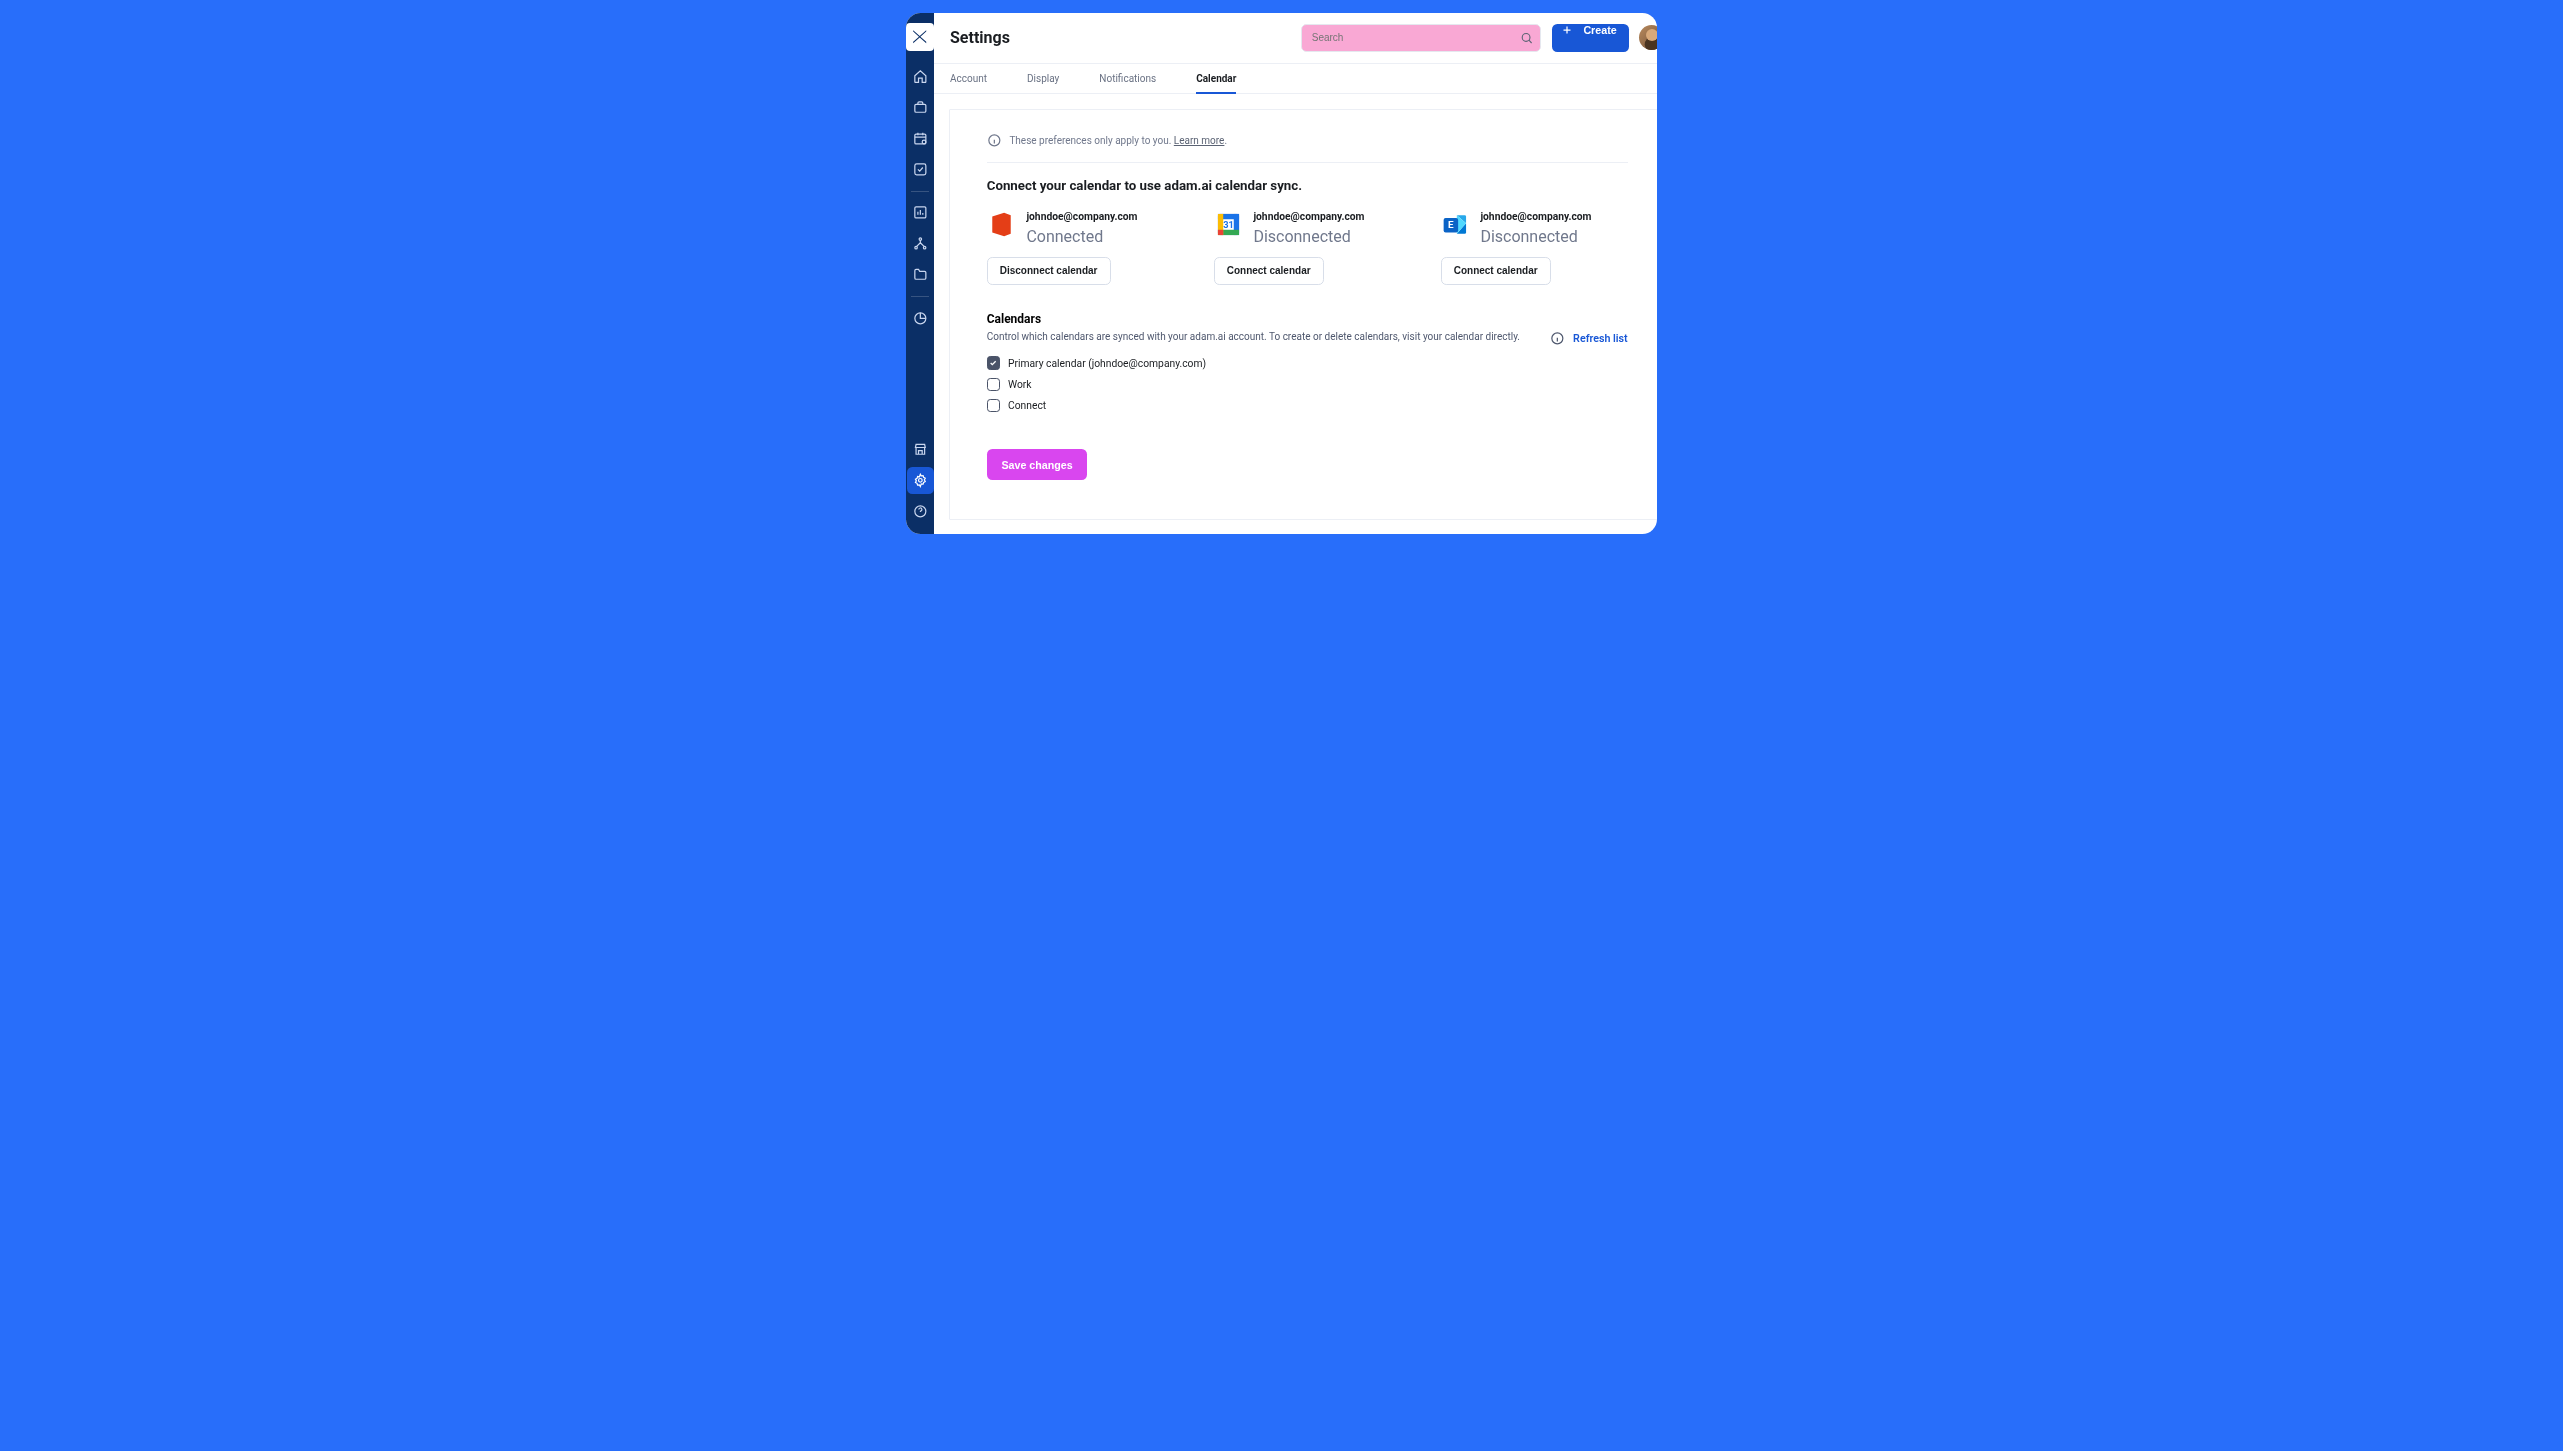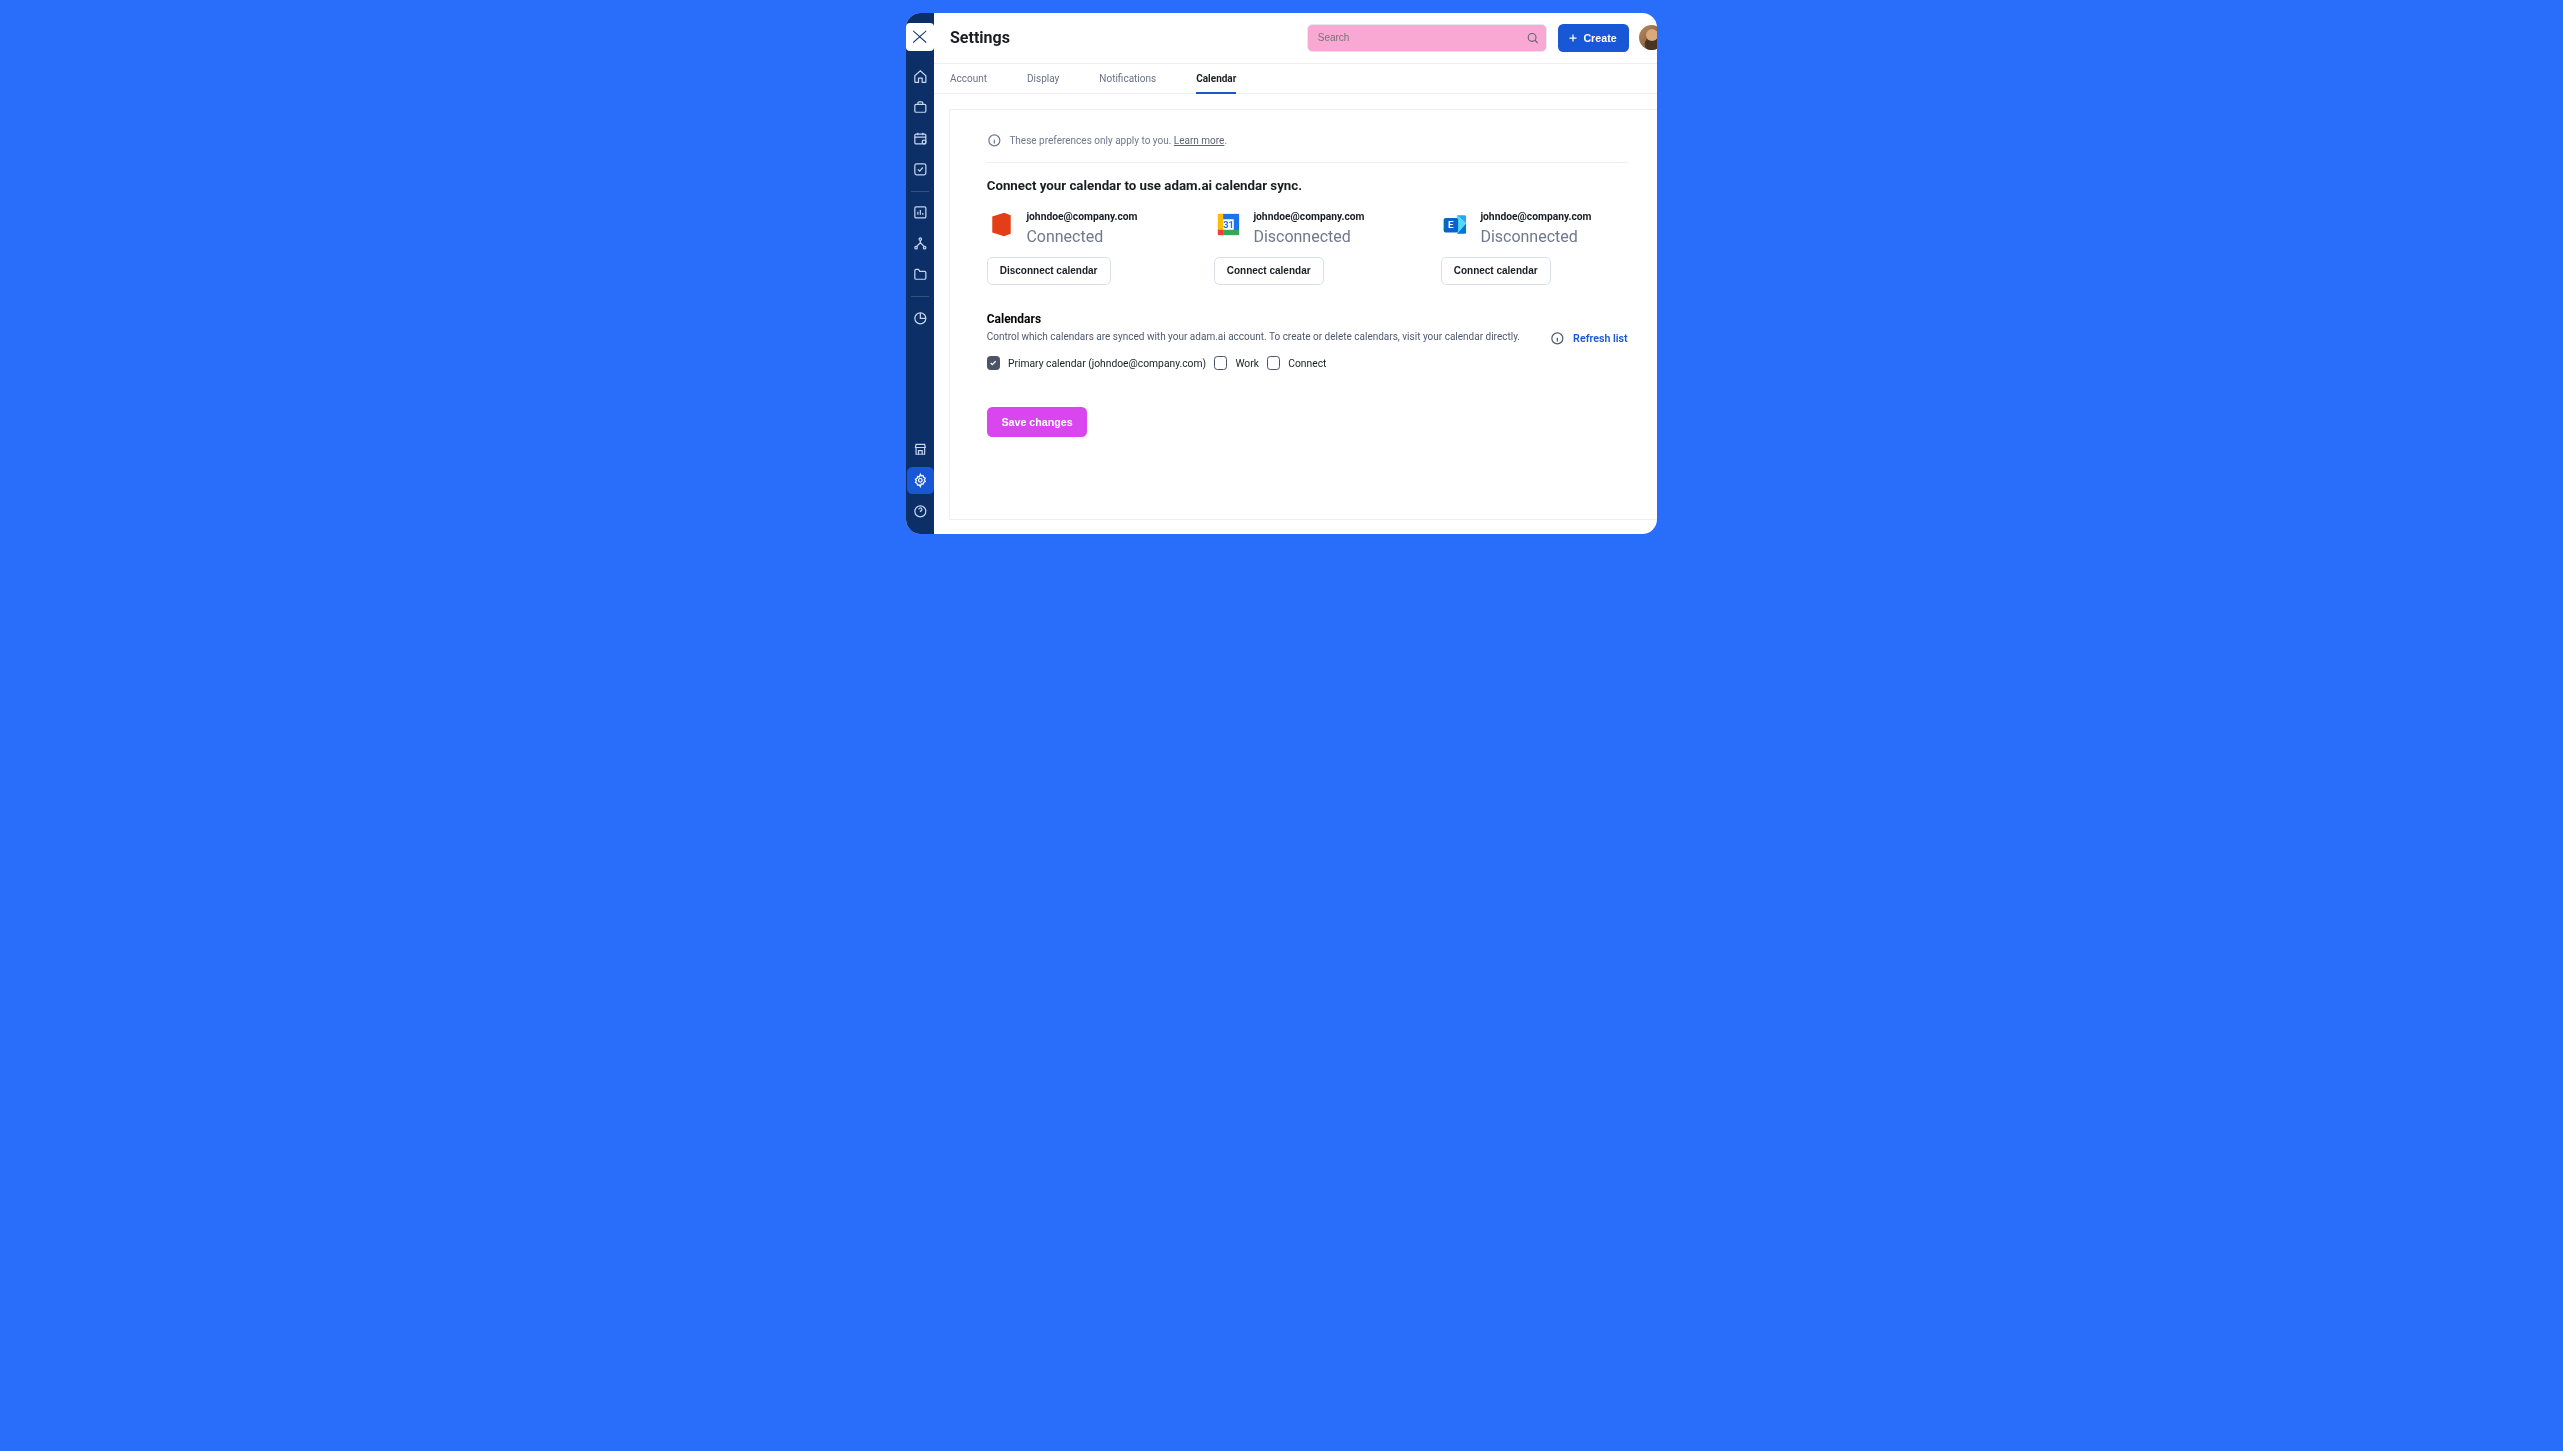--- a/index.html
+++ b/index.html
@@ -101,22 +101,22 @@
   .create-btn {
     height: 28px;
     background: #1857d6;
     color: #fff;
     border: none;
     border-radius: 5.3px;
     padding: 0 12px 0 9.3px;
     font-size: 10.7px;
     font-weight: 600;
     display: flex;
-    align-items: center;
-    gap: 4px;
+    align-items: flex-start;
+    gap: 10px;
     cursor: pointer;
   }
   .avatar {
     width: 25px; height: 25px;
     border-radius: 50%;
     overflow: hidden;
     background: linear-gradient(135deg,#b98b5e,#6b4a32);
     position: relative;
   }
   .avatar::after {
@@ -242,20 +242,21 @@
     color: #1857d6;
     font-weight: 600;
     cursor: pointer;
     font-size: 10.7px;
   }
   .refresh-row .info-ico { color: #4f586e; }
 
   .check-list {
     margin-top: 3px;
     display: flex;
+    flex-direction: column;
     gap: 8px;
   }
   .check-item {
     display: flex;
     align-items: center;
     gap: 8px;
     font-size: 10.3px;
     color: #1a1d21;
     cursor: pointer;
   }

